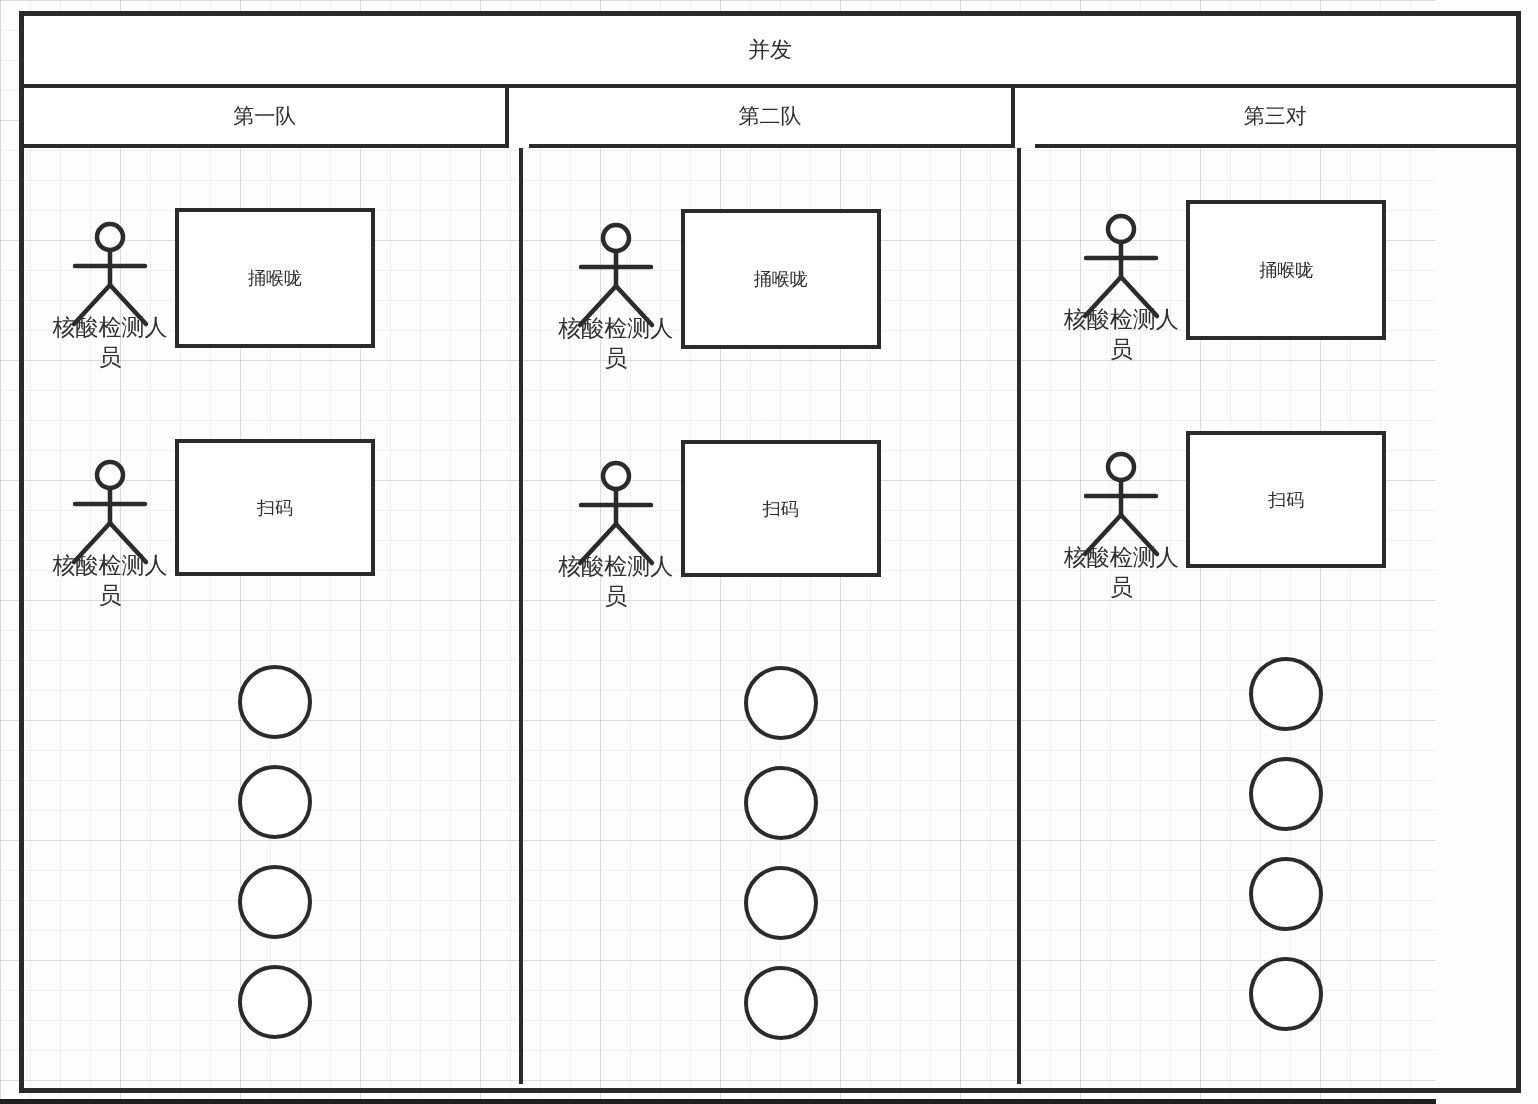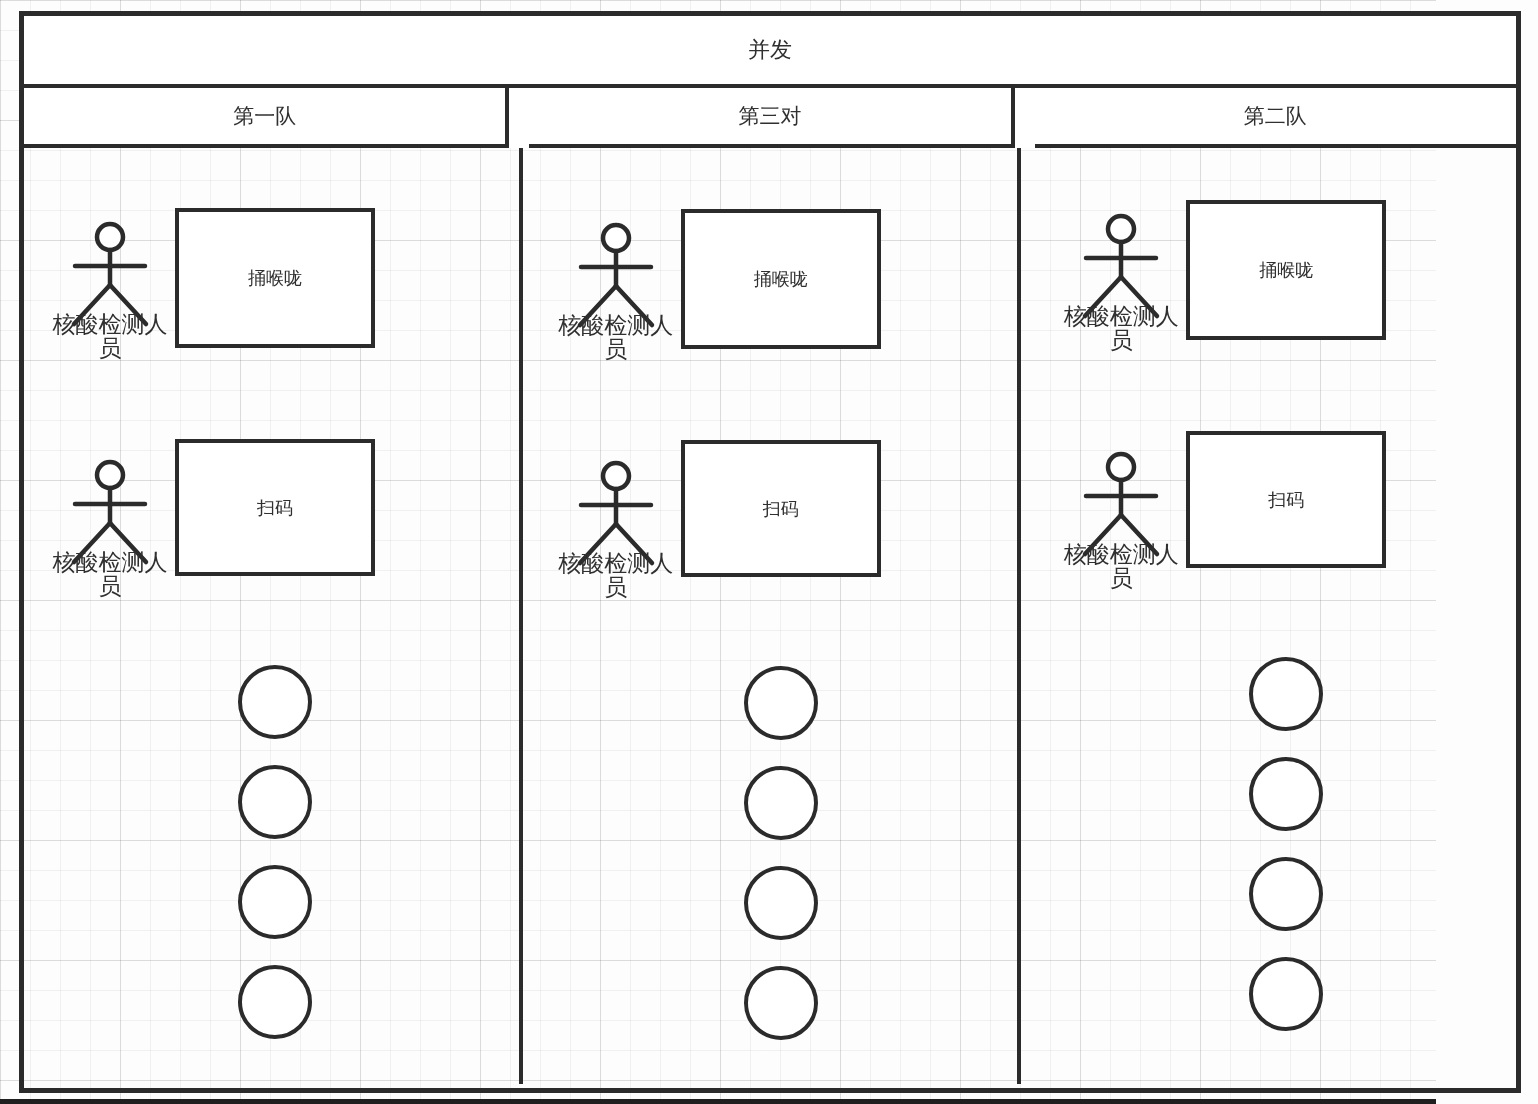--- a/index.html
+++ b/index.html
@@ -69,21 +69,21 @@
   }
   .actor{
     position:absolute;
     width:160px;
     text-align:center;
   }
   .actor svg{display:block;margin:0 auto;}
   .actor-label{
     margin-top:-21px;
     font-size:23px;
-    line-height:24px;
+    line-height:30px;
     width:128px;
     margin-left:auto;margin-right:auto;
     word-break:break-all;
     position:relative;
   }
   .activity-box{
     position:absolute;
     width:200px;
     border:4px solid var(--stroke);
     background:var(--fill);
@@ -105,22 +105,22 @@
   }
 </style>
 </head>
 <body>
 
 <div class="canvas">
   <div class="pool">
     <div class="pool-title">并发</div>
     <div class="lane-headers" id="lane-headers">
         <div class="lane-header">第一队</div>
+        <div class="lane-header">第二队</div>
         <div class="lane-header">第三对</div>
-        <div class="lane-header">第二队</div>
       </div>
     <div class="lane-bodies" id="lane-bodies">
         <div class="lane-body">
           <div class="lane-content" style="transform: translate(0px, 0px);">
             <div class="actor" style="left: 6px; top: 73px;">
               <svg width="100" height="112" viewBox="0 0 100 112">
                 <circle cx="50" cy="16" r="13" fill="#ffffff" stroke="#2b2b2b" stroke-width="4.5"></circle>
                 <line x1="50" y1="29" x2="50" y2="64" stroke="#2b2b2b" stroke-width="4.5" stroke-linecap="round"></line>
                 <line x1="15" y1="45" x2="85" y2="45" stroke="#2b2b2b" stroke-width="4.5" stroke-linecap="round"></line>
                 <line x1="50" y1="64" x2="14" y2="103" stroke="#2b2b2b" stroke-width="4.5" stroke-linecap="round"></line>

